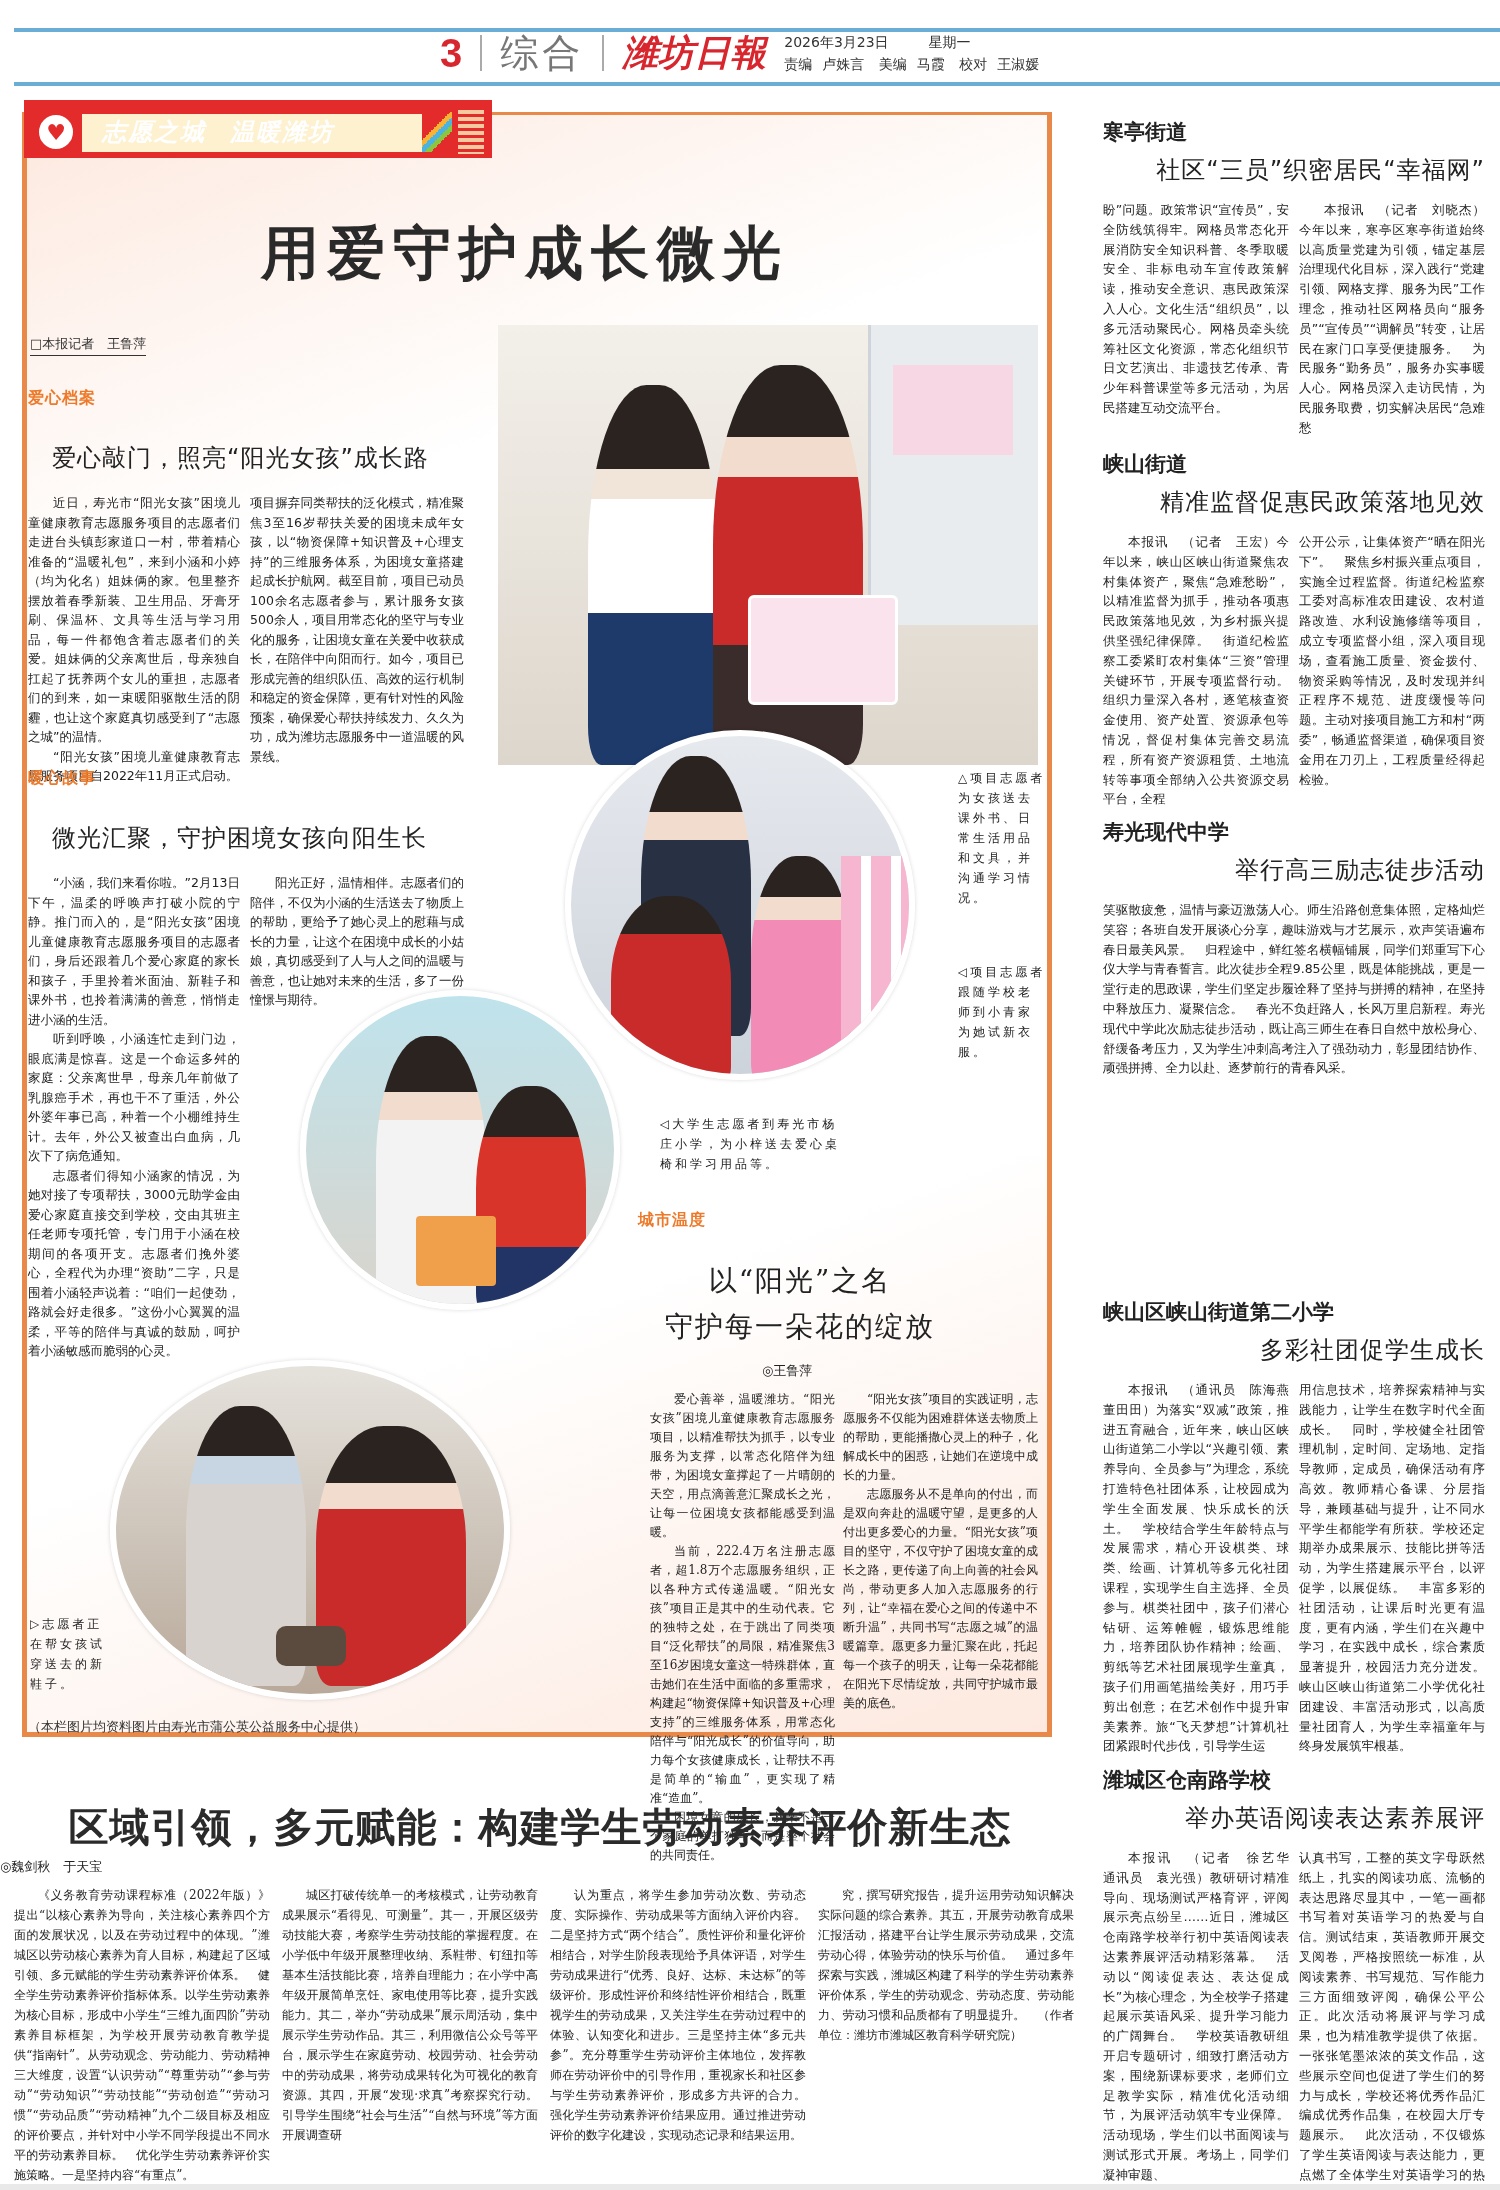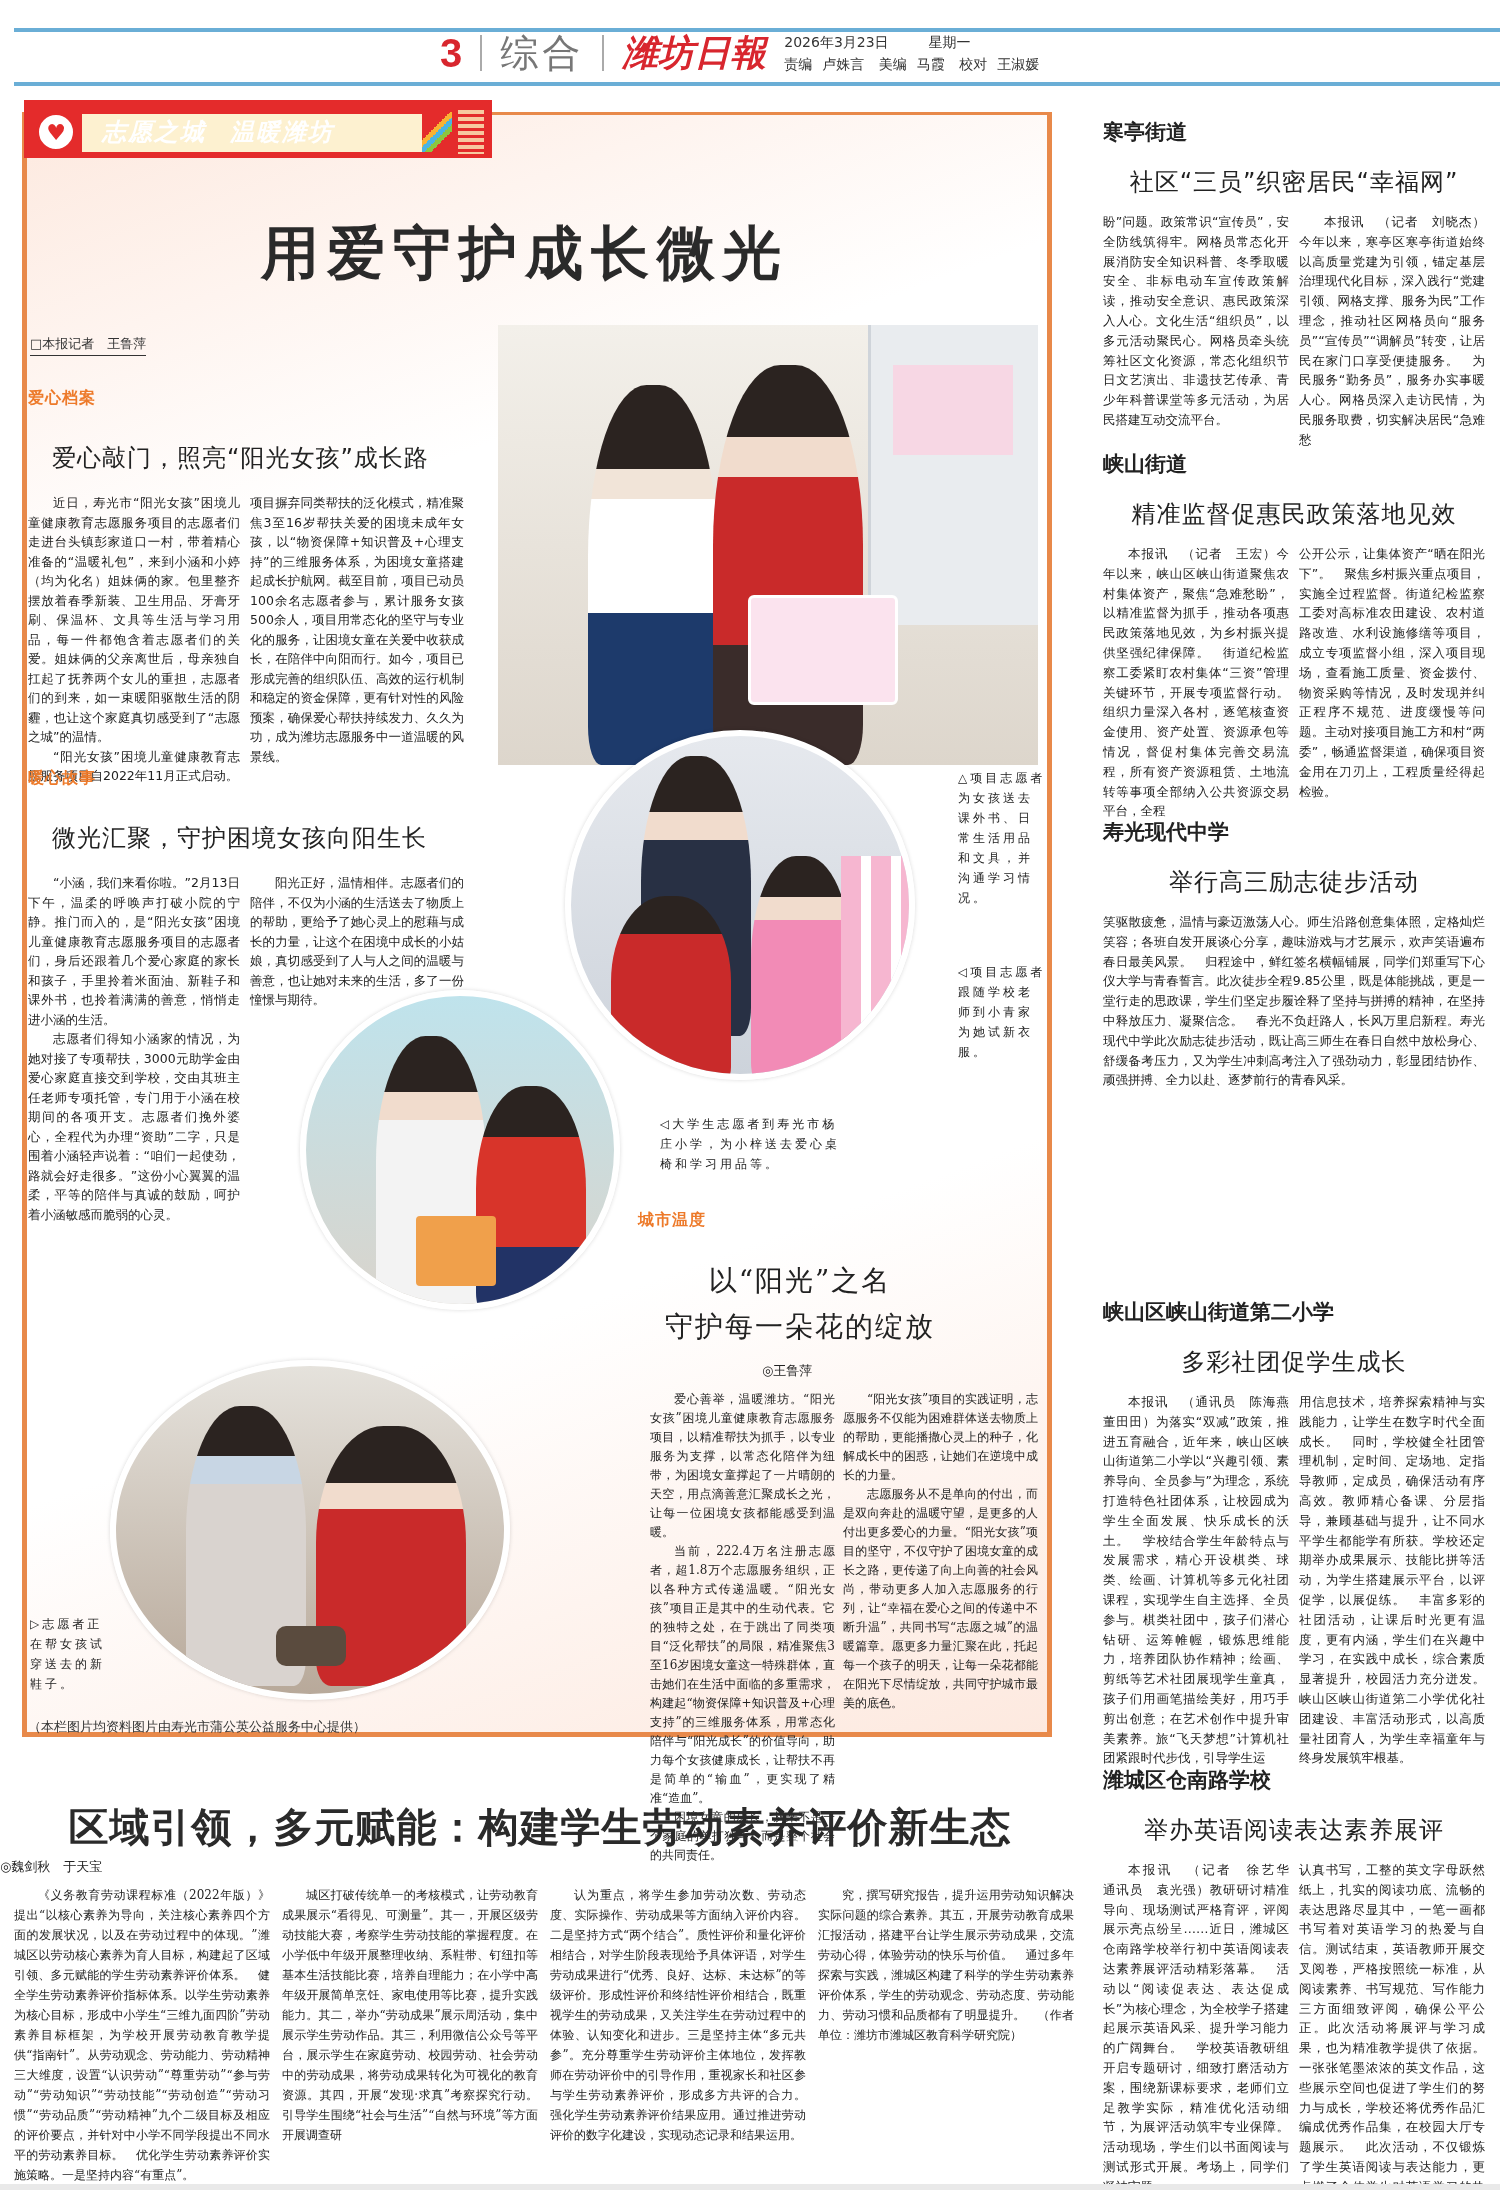--- a/index.html
+++ b/index.html
@@ -26,21 +26,21 @@
 .sub{font-size:24px;color:#222;letter-spacing:1px}
 .body{font-size:12.5px;line-height:19.5px;color:#222;text-align:justify}
 .body p{text-indent:2em}
 .cap{font-size:12px;line-height:20px;color:#222;font-family:"DejaVu Serif",serif;letter-spacing:3px}
 .photo{position:absolute;overflow:hidden;background:#cfd9e2}
 .circle{position:absolute;border-radius:50%;overflow:hidden;border:6px solid #fff;box-shadow:0 0 4px rgba(0,0,0,.15)}
 .ttl2{font-family:"DejaVu Serif",serif;font-size:28px;color:#222;letter-spacing:2px;text-align:center}
 .bigttl{font-family:"DejaVu Serif",serif;font-weight:bold;font-size:40px;color:#2a2a2a;letter-spacing:1px}
 .rcol{position:absolute;left:1103px;width:382px}
 .rk{font-family:"DejaVu Serif",serif;font-size:21px;color:#222;font-weight:bold}
-.rh{font-size:24px;color:#222;text-align:center;letter-spacing:1px;margin-top:20px}
+.rh{font-size:24px;color:#222;text-align:right;letter-spacing:1px;margin-top:8px}
 .rbody{display:flex;gap:10px;margin-top:14px}
 .rbody .col{flex:1;font-size:12.5px;line-height:19.8px;text-align:justify}
 .rbody .col p{text-indent:2em}
 .bcols{position:absolute;left:14px;top:1885px;width:1060px;display:flex;gap:12px}
 .bcols .col{flex:1;font-family:"DejaVu Serif",serif;font-size:12px;line-height:20px;text-align:justify}
 .bcols .col p{text-indent:2em}
 .foot{position:absolute;left:0;right:0;bottom:0;height:6px;background:#e9e9e9}
 
 .ppl{position:absolute;border-radius:45% 45% 10% 10%}
 </style>
@@ -104,20 +104,21 @@
   <div class="ppl" style="left:180px;top:120px;width:100px;height:230px;background:linear-gradient(180deg,#2b2320 0 18%,#f1dccd 18% 28%,#f28bb6 28%)"></div>
   <div class="abs" style="left:270px;top:120px;width:80px;height:200px;background:repeating-linear-gradient(90deg,#f6b6d0 0 20px,#fff 20px 30px)"></div>
 </div>
 <div class="abs cap" style="left:958px;top:768px;width:88px">△项目志愿者为女孩送去课外书、日常生活用品和文具，并沟通学习情况。</div>
 <div class="abs cap" style="left:958px;top:962px;width:88px">◁项目志愿者跟随学校老师到小青家为她试新衣服。</div>
 
 <div class="abs kick" style="left:28px;top:768px">暖心故事</div>
 <div class="abs sub" style="left:52px;top:822px">微光汇聚，守护困境女孩向阳生长</div>
 <div class="abs body" style="left:28px;top:873px;width:212px">
   <p>“小涵，我们来看你啦。”2月13日下午，温柔的呼唤声打破小院的宁静。推门而入的，是“阳光女孩”困境儿童健康教育志愿服务项目的志愿者们，身后还跟着几个爱心家庭的家长和孩子，手里拎着米面油、新鞋子和课外书，也拎着满满的善意，悄悄走进小涵的生活。</p>
+  <p>听到呼唤，小涵连忙走到门边，眼底满是惊喜。这是一个命运多舛的家庭：父亲离世早，母亲几年前做了乳腺癌手术，再也干不了重活，外公外婆年事已高，种着一个小棚维持生计。去年，外公又被查出白血病，几次下了病危通知。</p>
   <p>志愿者们得知小涵家的情况，为她对接了专项帮扶，3000元助学金由爱心家庭直接交到学校，交由其班主任老师专项托管，专门用于小涵在校期间的各项开支。志愿者们挽外婆心，全程代为办理“资助”二字，只是围着小涵轻声说着：“咱们一起使劲，路就会好走很多。”这份小心翼翼的温柔，平等的陪伴与真诚的鼓励，呵护着小涵敏感而脆弱的心灵。</p>
 </div>
 <div class="abs body" style="left:250px;top:873px;width:214px">
   <p>阳光正好，温情相伴。志愿者们的陪伴，不仅为小涵的生活送去了物质上的帮助，更给予了她心灵上的慰藉与成长的力量，让这个在困境中成长的小姑娘，真切感受到了人与人之间的温暖与善意，也让她对未来的生活，多了一份憧憬与期待。</p>
 </div>
 
 <div class="circle" style="left:300px;top:990px;width:320px;height:320px;background:linear-gradient(180deg,#bfe3ec,#d9d4cc)">
   <div class="ppl" style="left:70px;top:40px;width:110px;height:280px;background:linear-gradient(180deg,#2b2320 0 20%,#f1dccd 20% 30%,#f3f3f3 30%)"></div>
   <div class="ppl" style="left:170px;top:90px;width:110px;height:230px;background:linear-gradient(180deg,#2b2320 0 22%,#d8342a 22% 70%,#223366 70%)"></div>
   <div class="abs" style="left:110px;top:220px;width:80px;height:70px;background:#f0a04b;border-radius:4px"></div>

